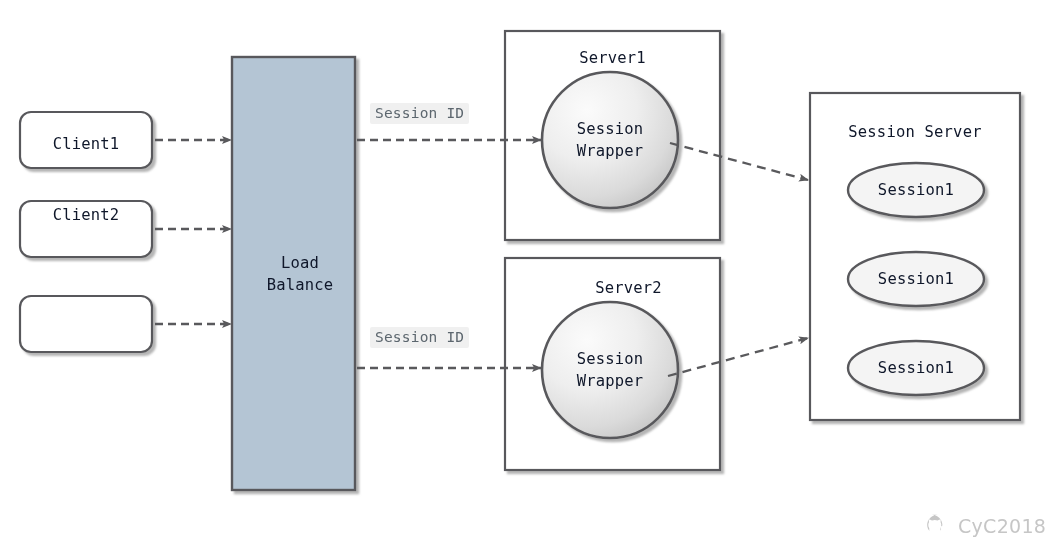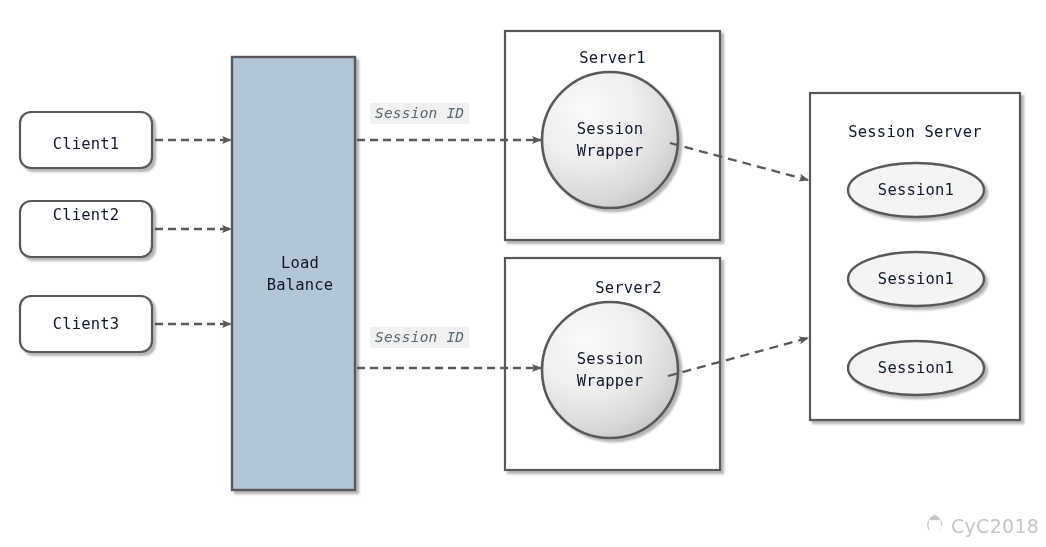--- a/index.html
+++ b/index.html
@@ -41,26 +41,26 @@
   .edge-label {
     position: absolute;
     color: #5c666e;
     font-family: "DejaVu Sans Mono", monospace;
     font-size: 14.5px;
     letter-spacing: 0.2px;
     background: #f0f0f0;
     padding: 2px 5px 3px 5px;
     border-radius: 2px;
     white-space: nowrap;
-    font-style: italic;
   }
   .watermark {
     position: absolute;
     display: flex;
     align-items: center;
+    gap: 7px;
   }
   .watermark-text {
     font-family: "DejaVu Sans", sans-serif;
     font-size: 19px;
     color: #c6c6c6;
     letter-spacing: 0.3px;
   }
 </style>
 </head>
 <body>
@@ -130,21 +130,20 @@
 
     <line x1="357" y1="140" x2="541" y2="140" stroke="#59595c" stroke-width="2.3" stroke-dasharray="8 5" marker-end="url(#arrowhead)"></line>
     <line x1="357" y1="368" x2="541" y2="368" stroke="#59595c" stroke-width="2.3" stroke-dasharray="8 5" marker-end="url(#arrowhead)"></line>
 
     <line x1="670" y1="143" x2="808" y2="180" stroke="#59595c" stroke-width="2.3" stroke-dasharray="9 6" marker-end="url(#arrowhead)"></line>
     <line x1="668" y1="376" x2="808" y2="338" stroke="#59595c" stroke-width="2.3" stroke-dasharray="9 6" marker-end="url(#arrowhead)"></line>
   </svg>
 
   <div class="node-text" style="left:20px; top:116px; width:132px; height:56px;">Client1</div>
   <div class="node-text" style="left:20px; top:187px; width:132px; height:56px;">Client2</div>
-  <div class="node-text" style="left:20px; top:296px; width:132px; height:56px;">Client3</div>
 
   <div class="node-text" style="left:248px; top:240px; width:104px; height:68px;">Load
 Balance</div>
 
   <div class="node-text" style="left:505px; top:45px; width:215px; height:26px;">Server1</div>
   <div class="node-text" style="left:542px; top:108px; width:136px; height:64px;">Session
 Wrapper</div>
 
   <div class="node-text" style="left:505px; top:275px; width:215px; height:26px;margin-left:16px;">Server2</div>
   <div class="node-text" style="left:542px; top:338px; width:136px; height:64px;">Session

